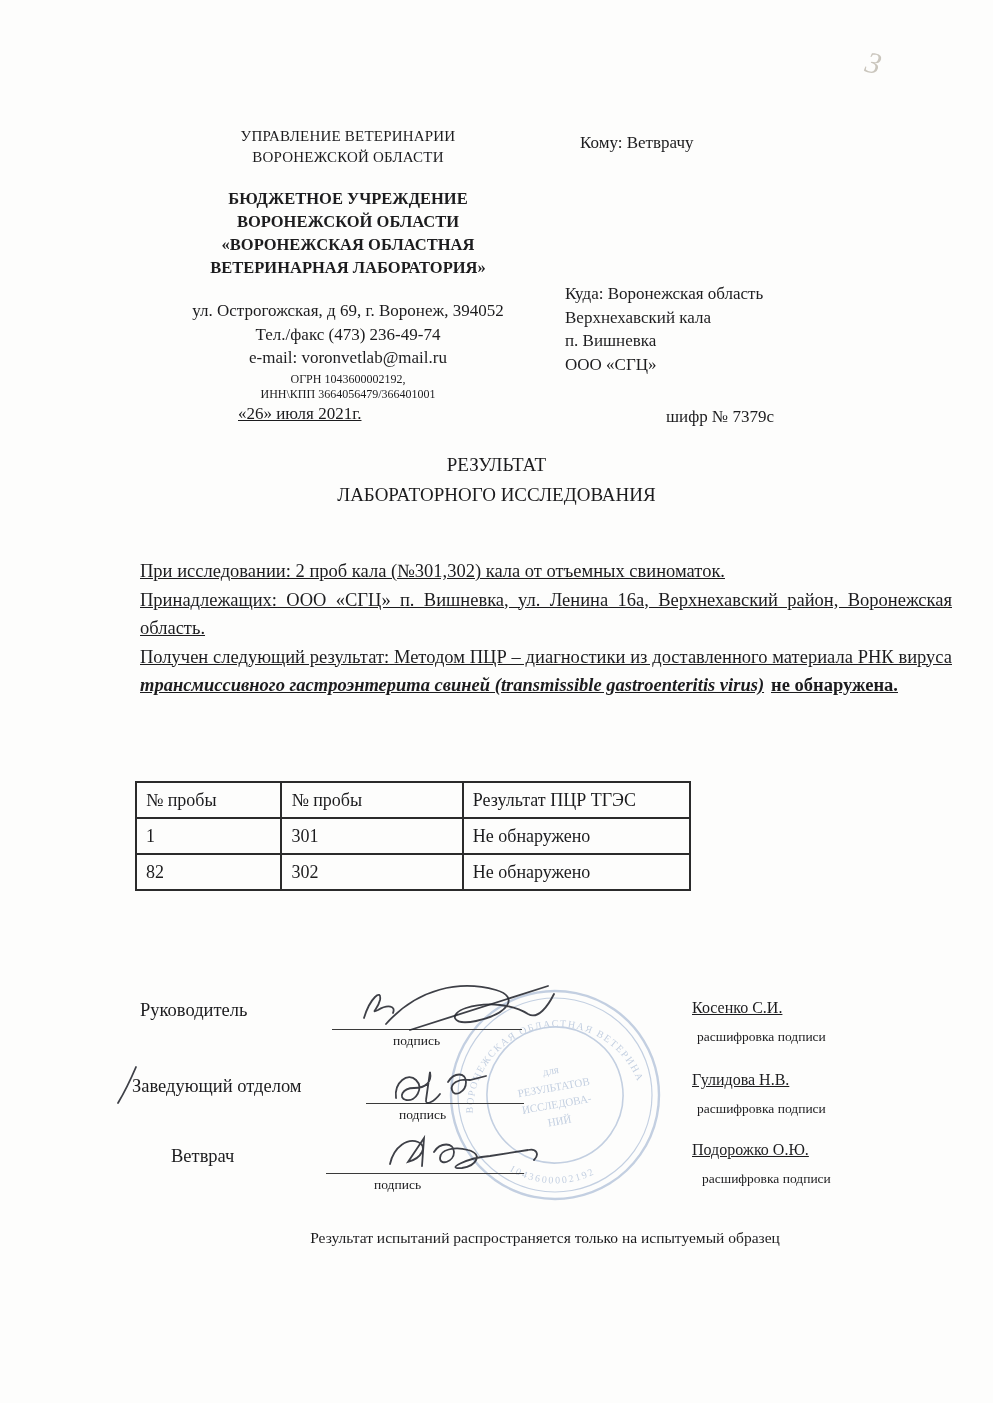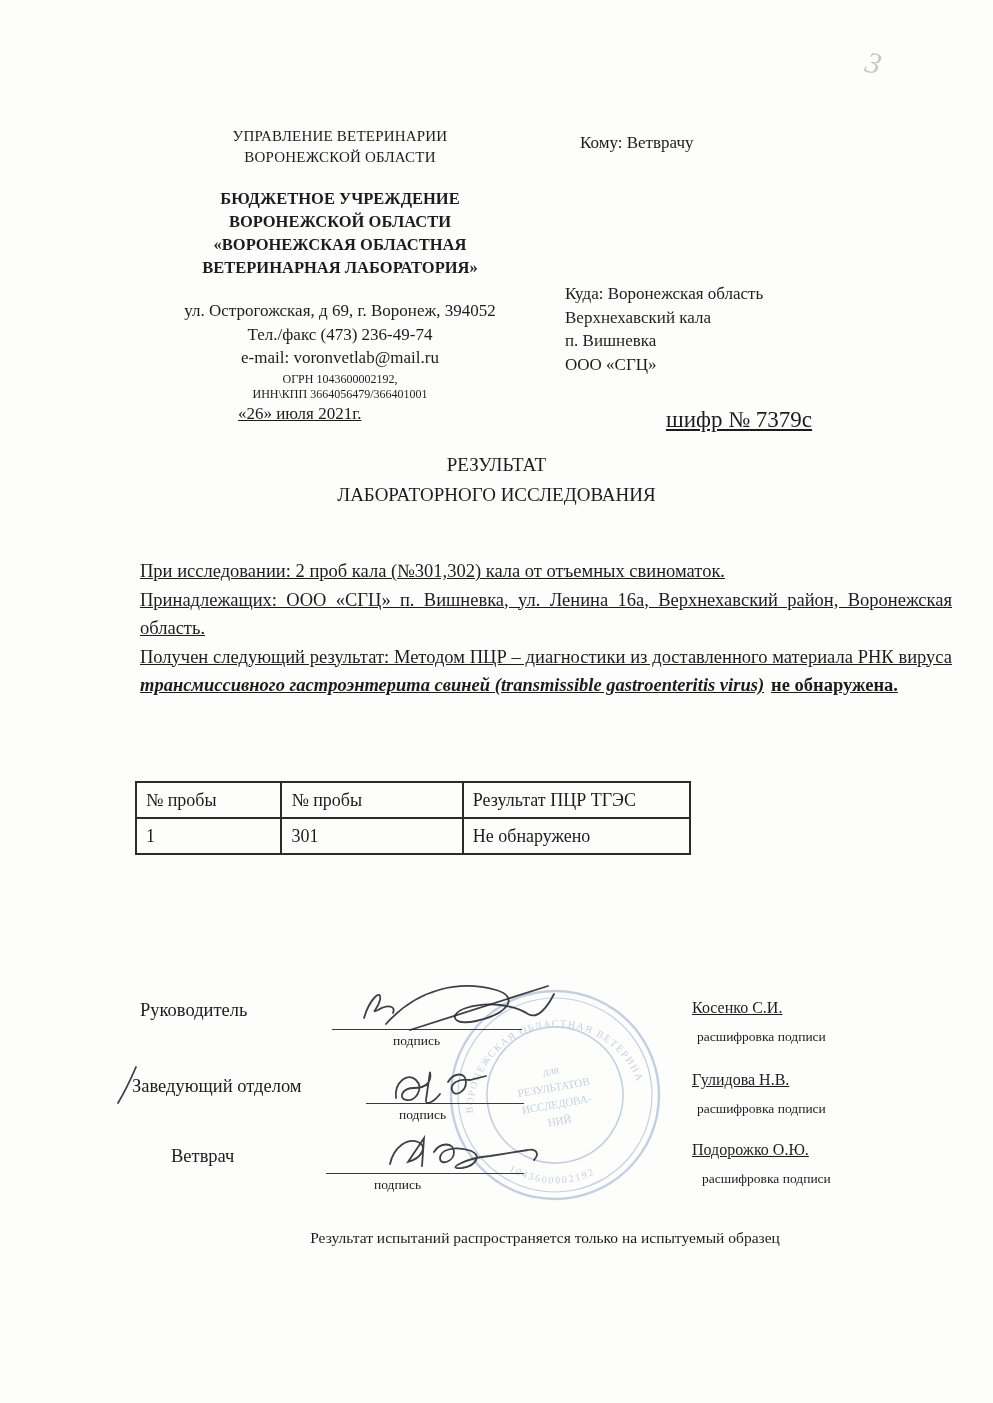--- a/index.html
+++ b/index.html
@@ -12,30 +12,30 @@
   .abs { position:absolute; }
   .u { text-decoration:underline; }
   .b { font-weight:bold; }
   .bi { font-weight:bold; font-style:italic; }
 
   .page-num {
     left:866px; top:46px; font-size:30px; font-style:italic;
     color:#a9a294; opacity:.6; transform:rotate(14deg);
   }
 
-  .hdr-left { left:140px; top:126px; width:400px; text-align:center; }
+  .hdr-left { left:148px; top:126px; width:400px; text-align:center; }
   .hdr-left .dept { font-size:15px; line-height:21px; letter-spacing:.2px; }
   .hdr-left .org  { margin-top:19px; font-weight:bold; font-size:16.5px; line-height:23px; }
   .hdr-left .contact { margin-top:20px; font-size:17px; line-height:23.5px; }
   .hdr-left .reg { margin-top:2px; font-size:12px; line-height:15.5px; }
 
   .kome  { left:580px; top:133px; font-size:17px; }
   .kuda  { left:565px; top:282px; font-size:17px; line-height:23.5px; }
   .date  { left:238px; top:404px; font-size:17px; text-decoration:underline; }
-  .cipher{ left:666px; top:407px; font-size:23px;text-decoration:underline; }
+  .cipher{ left:666px; top:407px; font-size:17px; }
 
   .title { left:0; top:450px; width:993px; text-align:center; font-size:19px; line-height:30px; }
   .title .t3 { font-weight:bold; text-decoration:underline; }
 
   .docbody { left:140px; top:557px; width:812px; font-size:18.5px; line-height:28.5px; text-align:justify;text-decoration:underline; }
   .docbody p { margin:0; }
   .gap-underline { margin-left:7px; }
 
   table.samples {
     position:absolute; left:135px; top:781px; width:556px;
@@ -114,20 +114,25 @@
       <tr>
         <td class="c1">№ пробы</td>
         <td class="c2">№ пробы</td>
         <td class="c3">Результат ПЦР ТГЭС</td>
       </tr>
       <tr>
         <td class="c1">1</td>
         <td class="c2">301</td>
         <td class="c3">Не обнаружено</td>
       </tr>
+      <tr>
+        <td class="c1">82</td>
+        <td class="c2">302</td>
+        <td class="c3">Не обнаружено</td>
+      </tr>
     </tbody>
   </table>
 
   <svg class="abs stamp" width="234" height="234" viewBox="0 0 234 234">
     <circle cx="117" cy="117" r="104" fill="none" stroke="#4f74ab" stroke-width="2.4"></circle>
     <circle cx="117" cy="117" r="97" fill="none" stroke="#4f74ab" stroke-width="1.2"></circle>
     <circle cx="117" cy="117" r="68" fill="none" stroke="#4f74ab" stroke-width="1.6"></circle>
     <defs>
       <path id="ring-top" d="M 33,121 A 85,85 0 0 1 201,121"></path>
       <path id="ring-bottom" d="M 45,168 A 88,88 0 0 0 189,168"></path>

